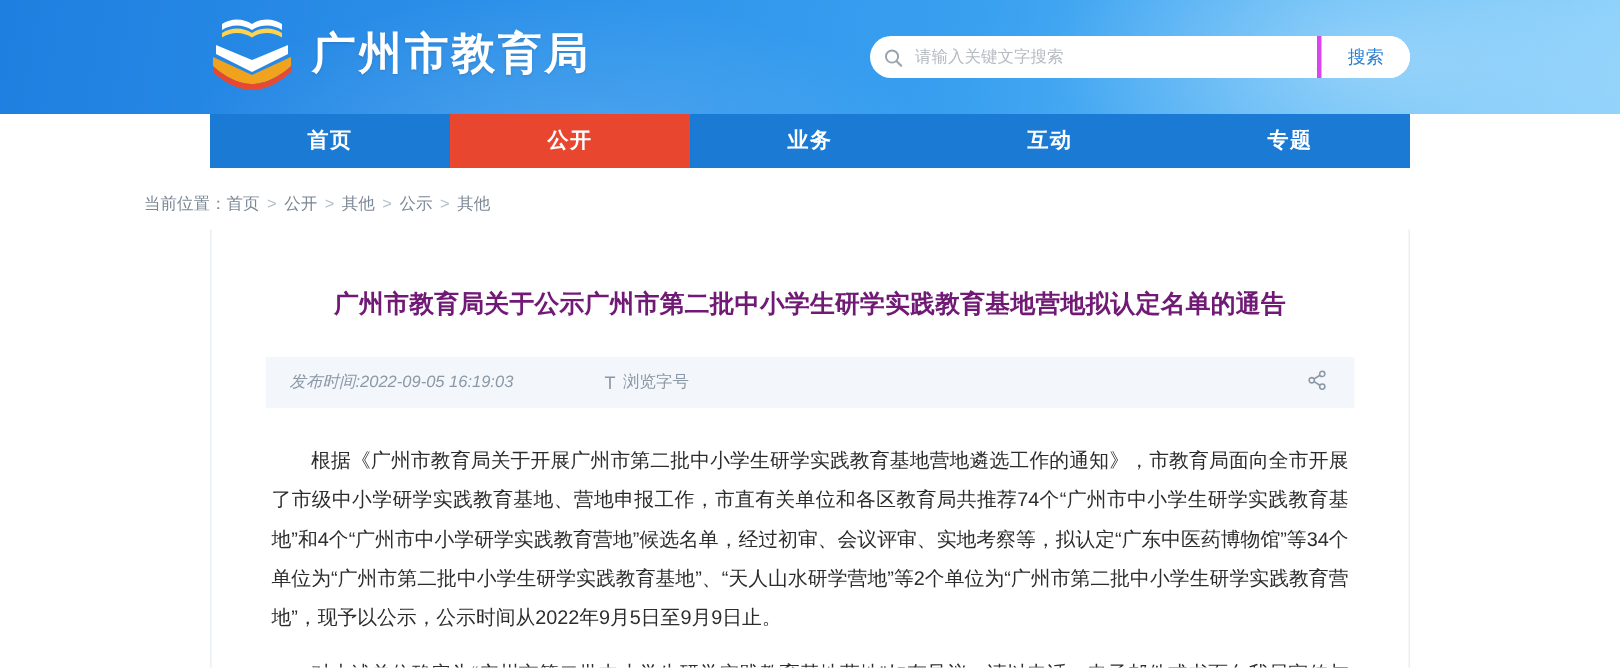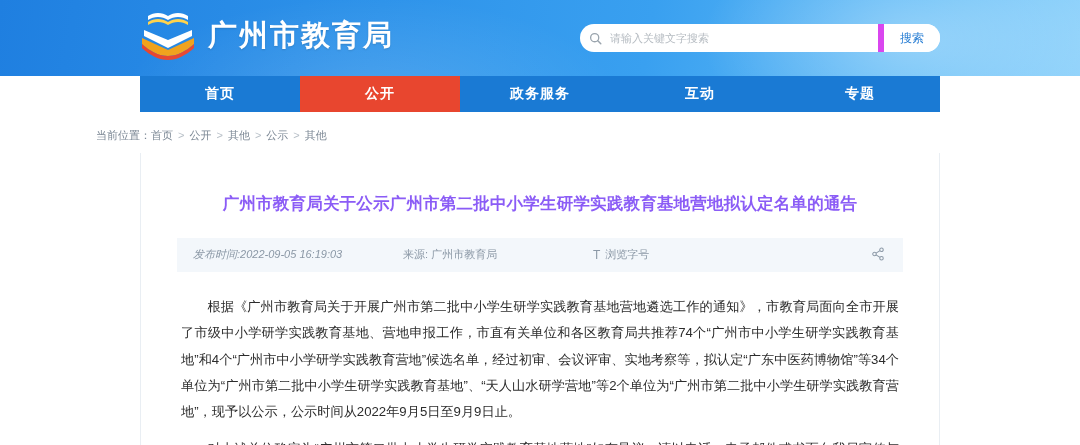--- a/index.html
+++ b/index.html
@@ -87,21 +87,21 @@
   }
   .search-input::placeholder { color: #b6bcc2; }
   .search-btn {
     width: 62px;
     height: 28px;
     border: none;
     background: #ffffff;
     color: #2a7fd4;
     font-size: 12px;
     cursor: pointer;
-    border-left: 6px solid #d946ef;
+    border-left: 3px solid #d946ef;
     font-family: "Liberation Sans", sans-serif;
   }
   
   .nav {
     height: 36px;
     background: #1a7ad4;
     display: flex;
     margin: 0 140px;
     width: 800px;
   }
@@ -138,21 +138,21 @@
     margin: 0 140px;
     width: 800px;
     background: #ffffff;
     border-left: 1px solid #e9eef3;
     border-right: 1px solid #e9eef3;
     padding: 20px 36px 0 36px;
     min-height: 300px;
   }
   .art-title {
     text-align: center;
-    color: #8b5cf6;
+    color: #701a75;
     font-size: 16.5px;
     font-weight: bold;
     line-height: 1.5;
     padding: 18px 4px 22px 4px;
     letter-spacing: 0.2px;
   }
   .meta {
     background: #f3f7fb;
     height: 34px;
     display: flex;
@@ -213,42 +213,38 @@
       </span>
       <input class="search-input" type="text" placeholder="请输入关键文字搜索" style="">
       <button class="search-btn">搜索</button>
     </div>
   </div>
 
   <div class="nav-wrap">
     <div class="nav">
       <div class="nav-item">首页</div>
       <div class="nav-item active">公开</div>
-      <div class="nav-item">政务服务</div>
+      <div class="nav-item">业务</div>
       <div class="nav-item">互动</div>
       <div class="nav-item">专题</div>
     </div>
   </div>
 
   <div class="crumb-wrap">
     <div class="crumb">
       <span>当前位置：</span><a>首页</a><span class="sep">&gt;</span><a>公开</a><span class="sep">&gt;</span><a>其他</a><span class="sep">&gt;</span><a>公示</a><span class="sep">&gt;</span><a>其他</a>
     </div>
   </div>
 
   <div class="article">
     <div class="art-title">广州市教育局关于公示广州市第二批中小学生研学实践教育基地营地拟认定名单的通告</div>
 
     <div class="meta">
       <div class="meta-item meta-date">
         <span>发布时间:</span><span>2022-09-05 16:19:03</span>
-      </div>
-      <div class="meta-item meta-source">
-        <span>来源:</span>
-        <span>广州市教育局</span>
       </div>
       <div class="meta-item meta-fontsize">
         <span class="tt">T</span>
         <span>浏览字号</span>
       </div>
       <div class="meta-share">
         <svg width="14" height="14" viewBox="0 0 16 16">
           <circle cx="12" cy="3.2" r="2" fill="none" stroke="#8b98a6" stroke-width="1.2"></circle>
           <circle cx="4" cy="8" r="2" fill="none" stroke="#8b98a6" stroke-width="1.2"></circle>
           <circle cx="12" cy="12.8" r="2" fill="none" stroke="#8b98a6" stroke-width="1.2"></circle>

